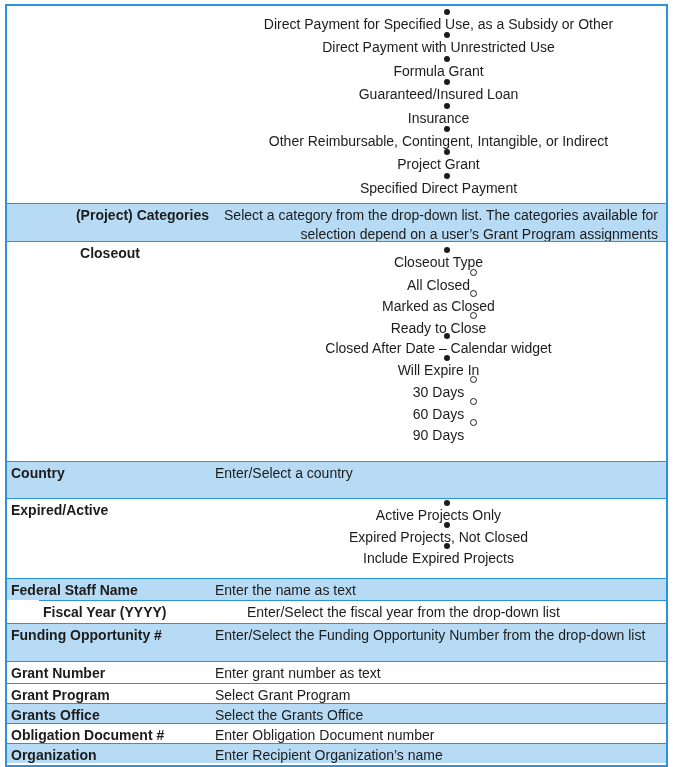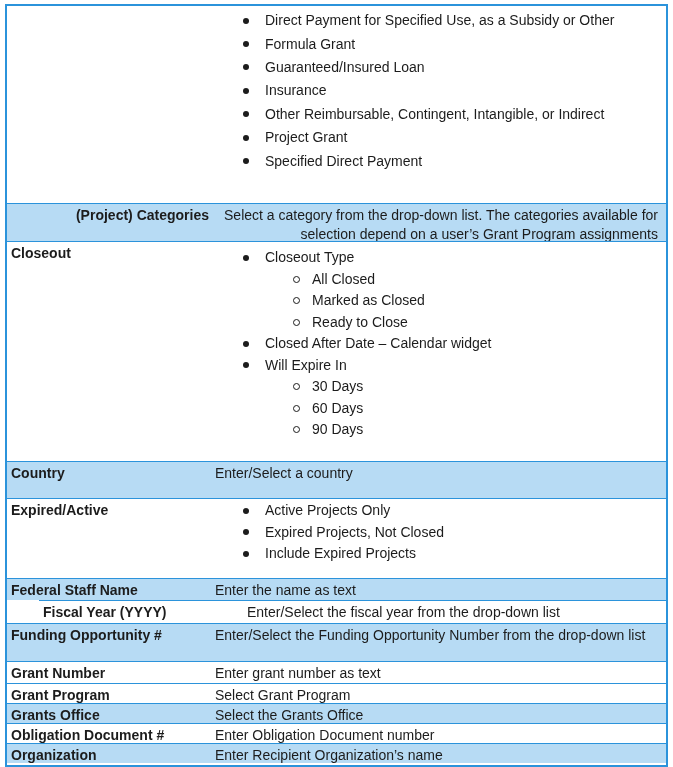--- a/index.html
+++ b/index.html
@@ -37,21 +37,21 @@
     grid-template-columns: 204px 1fr;
     box-sizing: border-box;
     background: #ffffff;
   }
   .row + .row { border-top: 1px solid var(--border-blue); }
   .row.shaded { background: var(--fill-blue); }
 
   
   .row:nth-child(1)  { height: 197px; }
   .row:nth-child(2)  { height: 38px; text-align: right;  }
-  .row:nth-child(3)  { height: 220px; }
+  .row:nth-child(3)  { height: 220px; text-align: center; }
   .row:nth-child(4)  { height: 37px;  }
   .row:nth-child(5)  { height: 80px;  }
   .row:nth-child(6)  { height: 22px;  }
   .row:nth-child(7)  { height: 23px; margin-left: 32px;  }
   .row:nth-child(8)  { height: 38px;  }
   .row:nth-child(9)  { height: 22px;  }
   .row:nth-child(10) { height: 20px;  }
   .row:nth-child(11) { height: 20px;  }
   .row:nth-child(12) { height: 20px;  }
   .row:nth-child(13) { height: 20px;  }
@@ -75,20 +75,21 @@
 
   .lines { box-sizing: border-box; }
   .row:nth-child(1) .lines { padding-top: 3px; }
   .row:nth-child(3) .lines { padding-top: 5px; }
   .row:nth-child(5) .lines { padding-top: 1px; }
 
   .bline {
     display: flex;
     align-items: center;
     height: 21.5px;
+    flex-direction: column;
   }
   .row:nth-child(1) .bline { height: 23.4px; }
 
   .dot {
     flex: 0 0 auto;
     width: 6px;
     height: 6px;
     border-radius: 50%;
     background: var(--text-dark);
     margin-left: 32px;
@@ -114,20 +115,24 @@
       <div class="row">
         <div class="cell label-cell"><span class="label-text"></span></div>
         <div class="cell desc-cell has-bullets">
           <div class="lines">
             <div class="bline">
               <span class="dot"></span>
               <span class="btext">Direct Payment for Specified Use, as a Subsidy or Other</span>
             </div>
             <div class="bline">
               <span class="dot"></span>
+              <span class="btext">Direct Payment with Unrestricted Use</span>
+            </div>
+            <div class="bline">
+              <span class="dot"></span>
               <span class="btext">Formula Grant</span>
             </div>
             <div class="bline">
               <span class="dot"></span>
               <span class="btext">Guaranteed/Insured Loan</span>
             </div>
             <div class="bline">
               <span class="dot"></span>
               <span class="btext">Insurance</span>
             </div>

